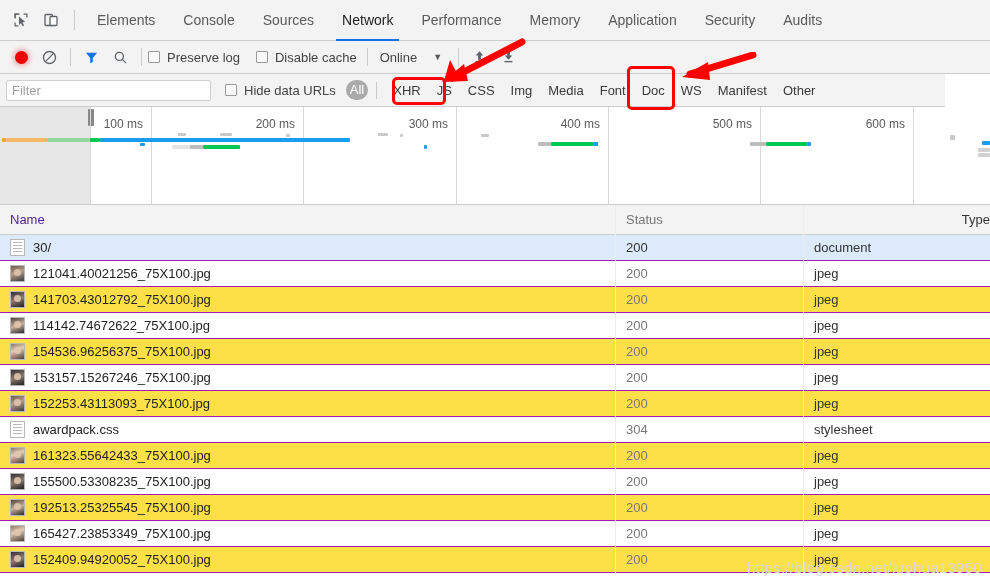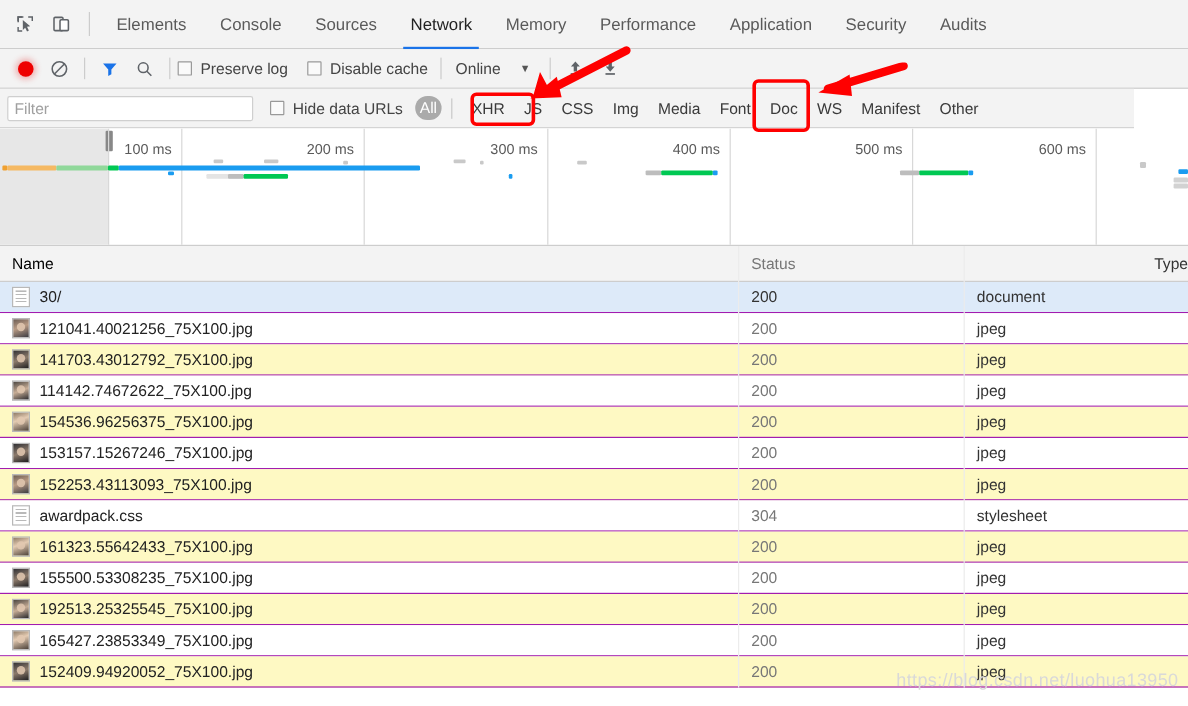--- a/index.html
+++ b/index.html
@@ -105,28 +105,28 @@
   .bar{ position:absolute;height:4px;border-radius:1px; }
   .tick{ position:absolute;height:3px;background:#c9c9c9;border-radius:1px; }
 
   
   .tbl{ width:990px;height:calc(588px - 41px - 33px - 33px - 99px);overflow:hidden;position:relative;background:#fff; }
   .thead{
     display:flex;height:30px;background:#f3f3f3;
     border-bottom:1px solid #cdcdcd;align-items:center;
   }
   .th{
-    font-size:13px;color:#000000;padding-left:8px;height:30px;line-height:30px;
+    font-size:13px;color:#4c1d95;padding-left:8px;height:30px;line-height:30px;
     border-right:1px solid #dcdcdc;cursor:pointer;
   }
   .th.c-name{ width:616px; }
   .th.c-status{ width:188px; }
   .th.c-type{ flex:1;border-right:none;text-align:right; }
   .row{ display:flex;height:26px;align-items:center;border-bottom:1px solid #a21caf; }
-  .row.odd{ background:#fef9c3; }
+  .row.odd{ background:#fde047; }
   .row.even{ background:#fff; }
   .row.sel{ background:#ddeaf9; }
   .cell{ height:26px;line-height:26px;font-size:13px;overflow:hidden;white-space:nowrap; }
   .c-name{ width:616px;display:flex;align-items:center;padding-left:10px;border-right:1px solid #ececec; }
   .c-status{ width:188px;padding-left:10px;border-right:1px solid #ececec;color:#777; }
   .row.sel .c-status{ color:#333; }
   .c-type{ flex:1;padding-left:10px;color:#333; }
   .fname{ margin-left:8px;color:#222; }
   .ficon{ width:15px;height:17px;flex:none;border:1px solid #b8b8b8;background:#fff;position:relative;overflow:hidden; }
   .ficon.doc:before{
@@ -175,22 +175,22 @@
       <rect x="2" y="2.5" width="7.5" height="11" rx="1" fill="none" stroke="#5f6368" stroke-width="1.3"></rect>
       <rect x="7" y="4.5" width="7" height="9" rx="1" fill="#fff" stroke="#5f6368" stroke-width="1.3"></rect>
     </svg>
   </div>
   <div class="tb-sep"></div>
   <div class="tabs">
     <div class="tab">Elements</div>
     <div class="tab">Console</div>
     <div class="tab">Sources</div>
     <div class="tab active">Network</div>
+    <div class="tab">Performance</div>
     <div class="tab">Memory</div>
-    <div class="tab">Performance</div>
     <div class="tab">Application</div>
     <div class="tab">Security</div>
     <div class="tab">Audits</div>
   </div>
 </div>
 
 <div class="action-bar">
   <div class="ab-item">
     <span class="rec-dot"></span>
   </div>

